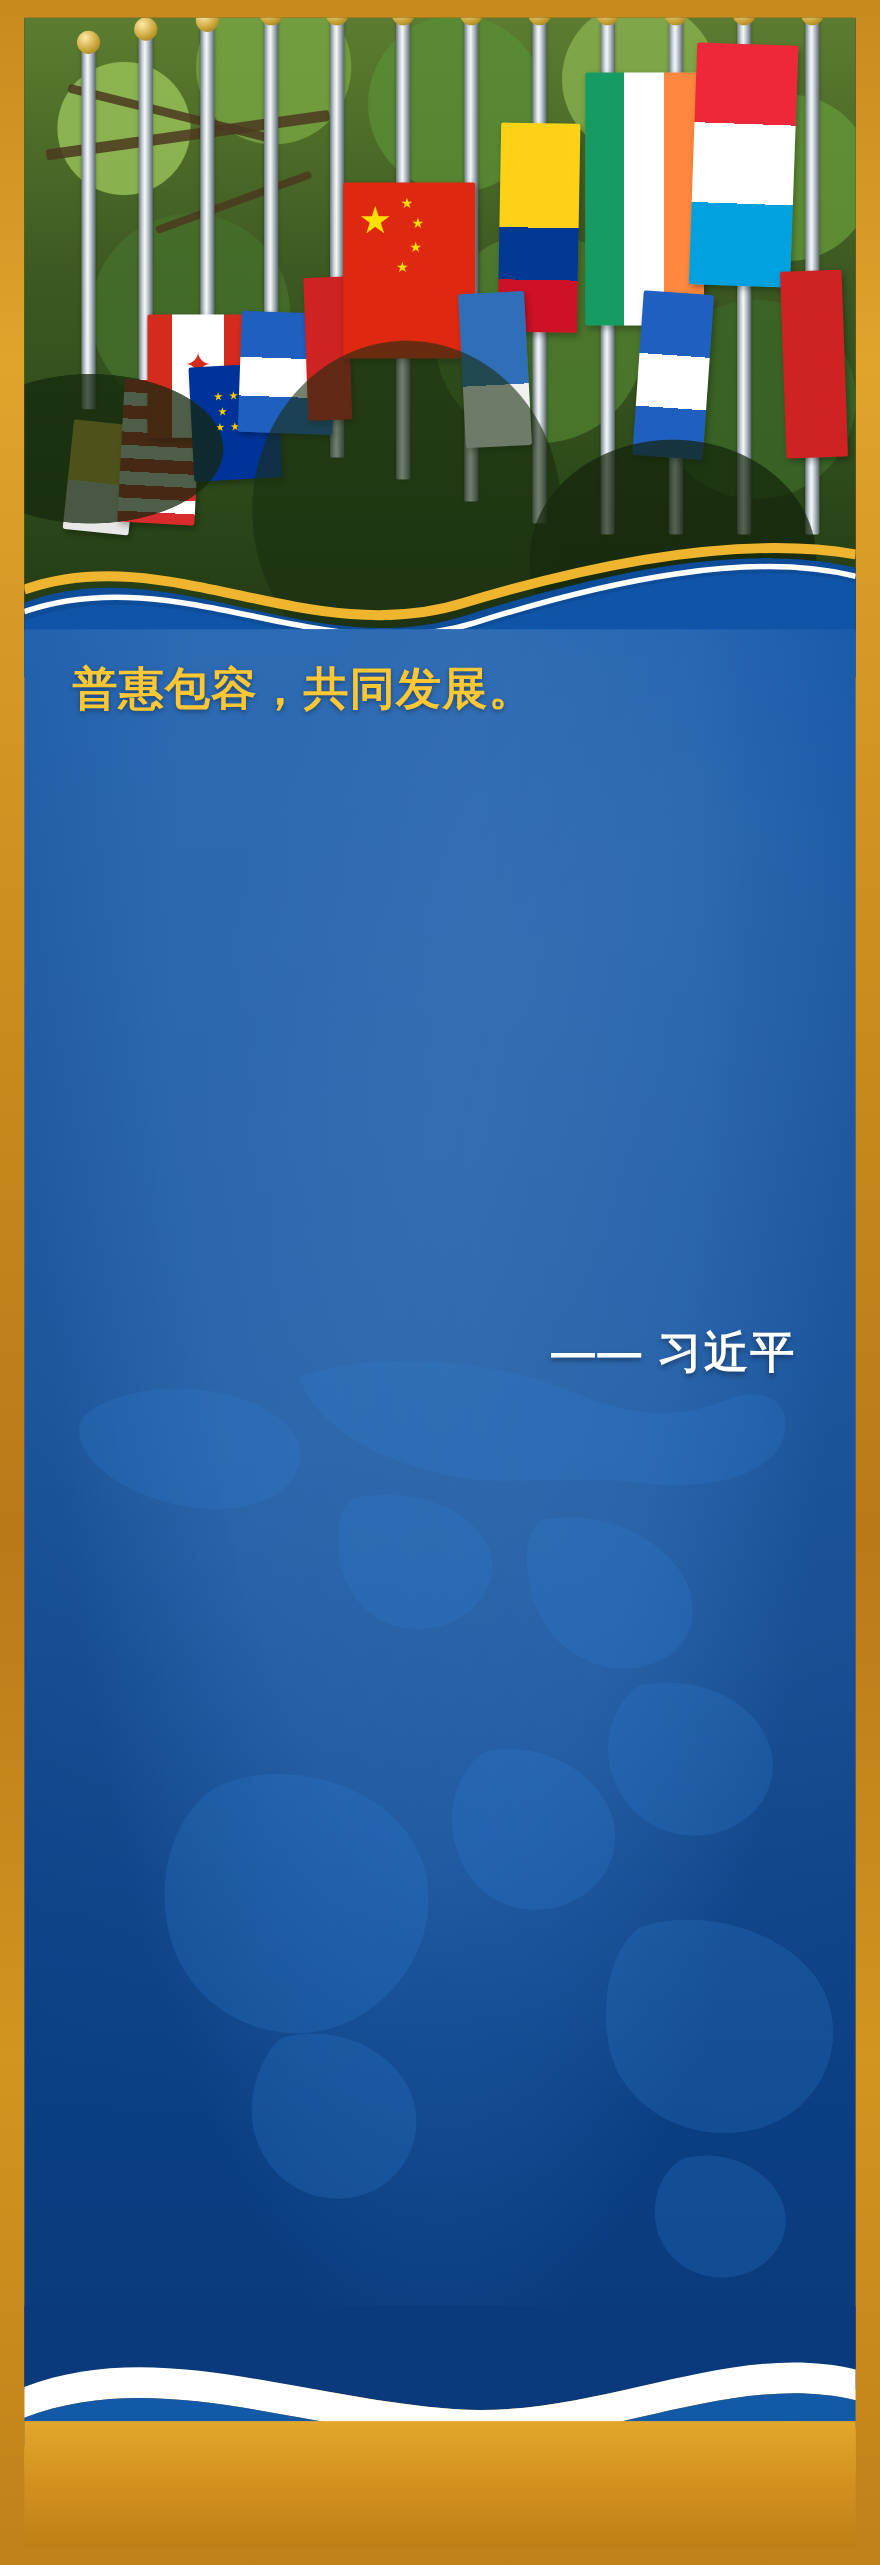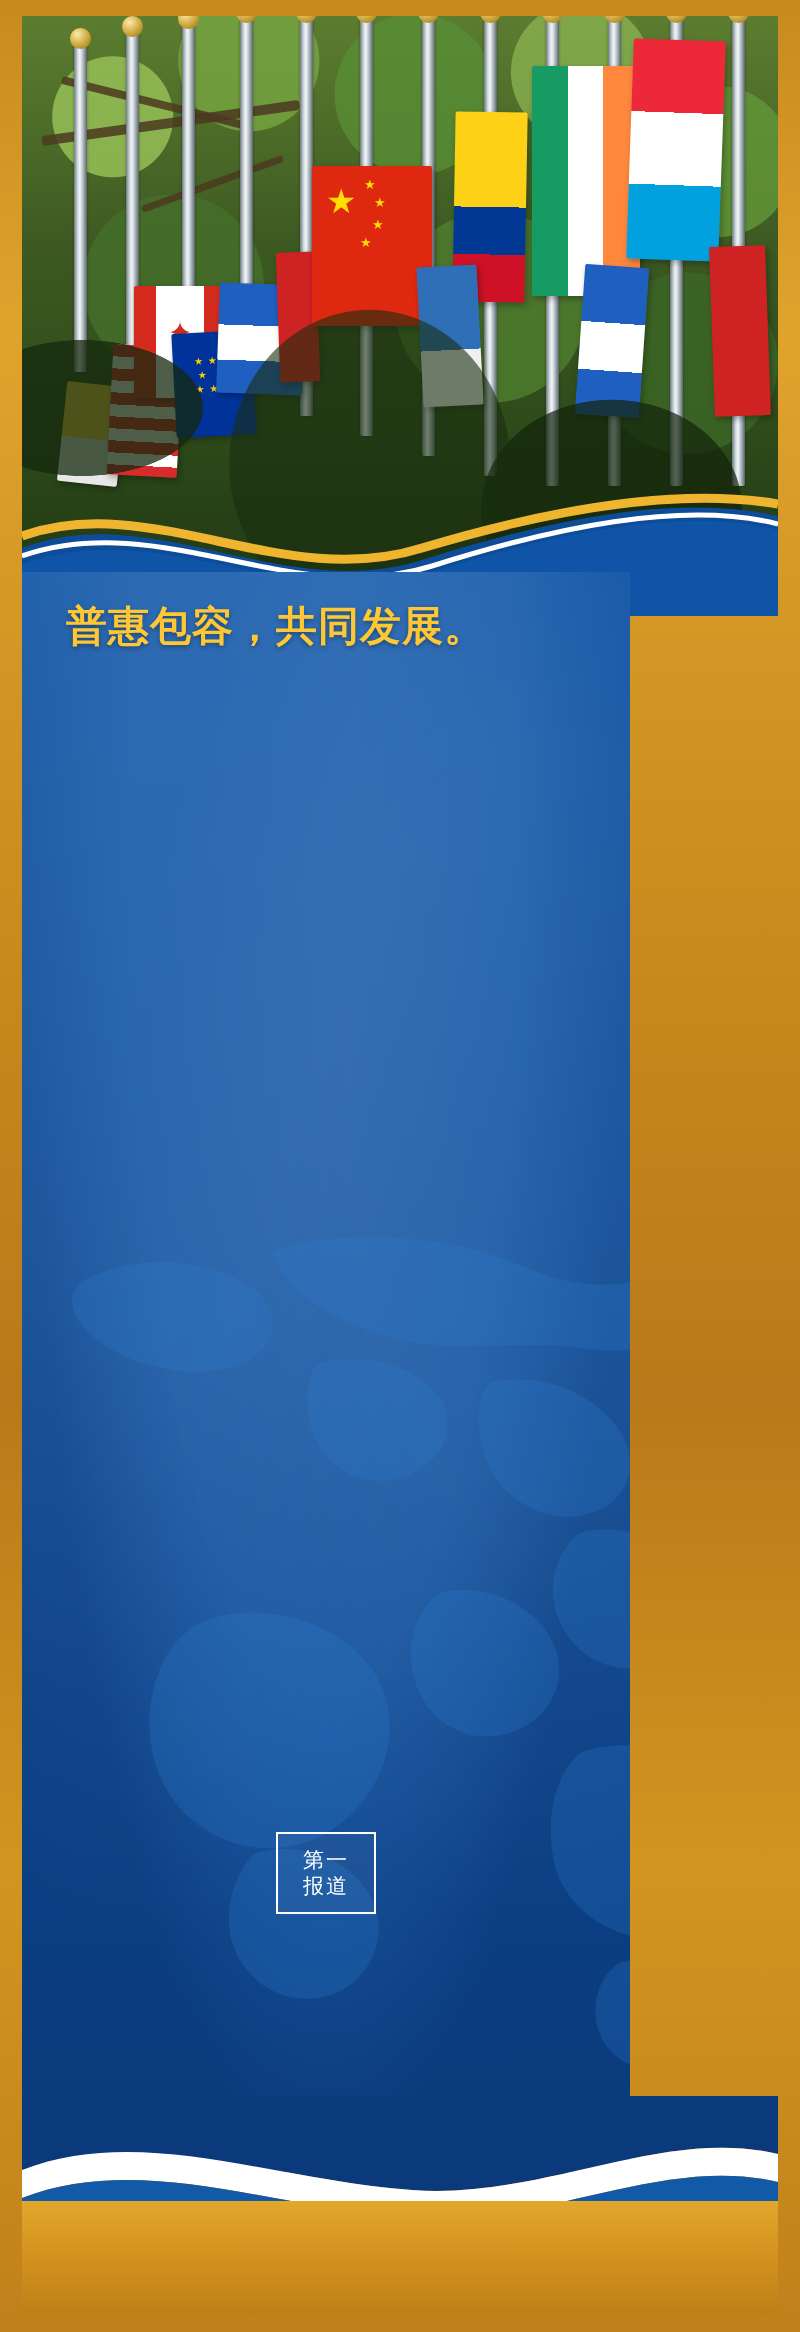--- a/index.html
+++ b/index.html
@@ -163,21 +163,21 @@
     width: 756px;
     height: 130px;
     pointer-events: none;
   }
 
   
   .body-blue {
     position: absolute;
     left: 0;
     top: 556px;
-    width: 608px;
+    width: 756px;
     height: 1600px;
     background:
       radial-gradient(ellipse at 50% 18%, rgba(40,105,180,.55) 0 45%, rgba(0,0,0,0) 70%),
       linear-gradient(180deg, #1558a8 0%, #14539f 20%, #0f4a93 48%, #0c4187 72%, #0a3a7b 100%);
     overflow: hidden;
   }
   .body-texture {
     position: absolute;
     inset: 0;
     background:
@@ -362,25 +362,22 @@
           <path d="M236,660 C286,648 336,672 352,712 C368,754 340,800 296,806 C252,812 216,782 208,742 C202,706 220,668 236,660 Z"></path>
           <path d="M560,560 C620,540 700,566 726,616 C752,668 722,730 664,744 C604,758 544,724 532,670 C522,622 536,576 560,560 Z"></path>
           <path d="M600,770 C640,760 680,782 690,812 C700,844 676,874 642,878 C606,882 578,858 574,828 C570,798 586,776 600,770 Z"></path>
         </g>
       </svg>
 
       <div class="quote">
         <span class="lead">普惠包容，共同发展。</span>
       </div>
 
-
-      <div class="logo-box">
-        <span>第一</span>
-        <span>报道</span>
-      </div>
+      <div class="attrib">—— 习近平</div>
+
     </div>
 
     <svg class="wave-bottom" viewBox="0 0 756 150" preserveAspectRatio="none">
       <path d="M0,0 L756,0 L756,58 C640,30 520,104 390,94 C250,84 120,28 0,74 Z" fill="#0a3a7b"></path>
       <path d="M0,74 C120,28 250,84 390,94 C520,104 640,30 756,58 L756,86 C640,58 520,132 390,122 C250,112 120,56 0,102 Z" fill="#ffffff"></path>
       <path d="M0,102 C120,56 250,112 390,122 C520,132 640,58 756,86 L756,112 C640,84 520,156 390,146 C250,136 120,82 0,128 Z" fill="#1259a8"></path>
       <path d="M0,128 C120,82 250,136 390,146 C520,156 640,84 756,112 L756,150 L0,150 Z" fill="#e0a32c"></path>
     </svg>
 
     <div class="footer-gold"></div>

